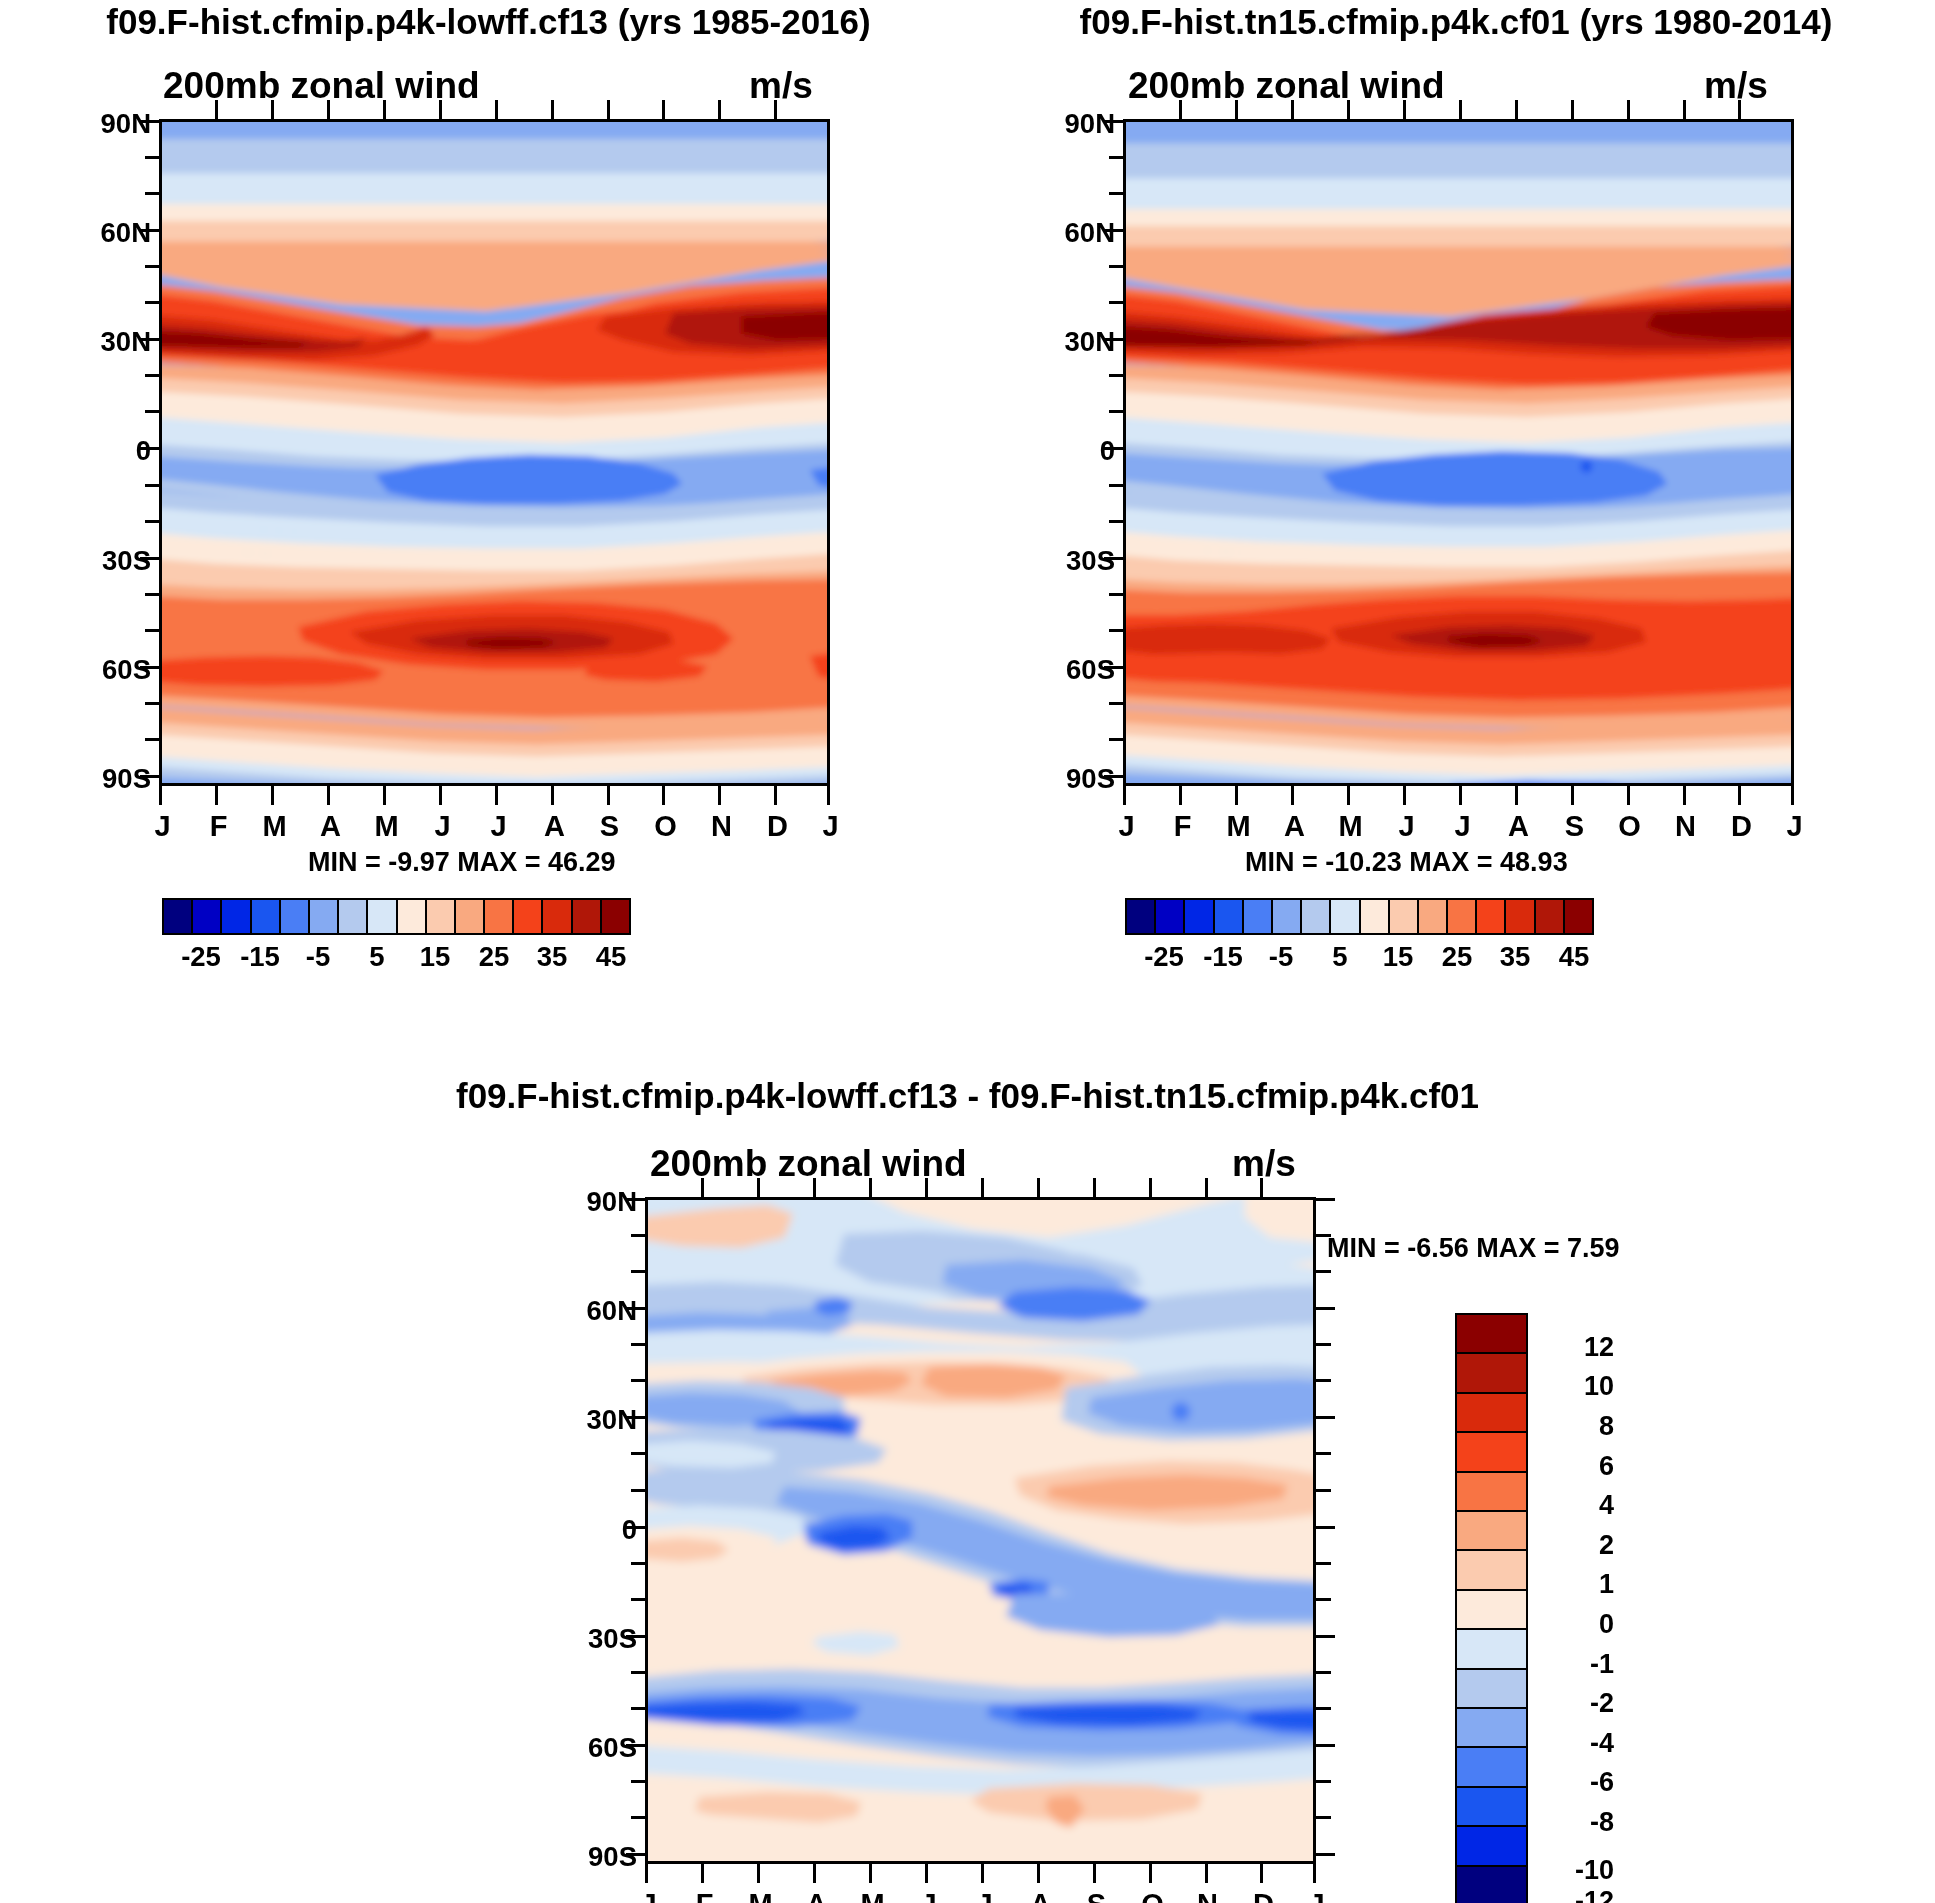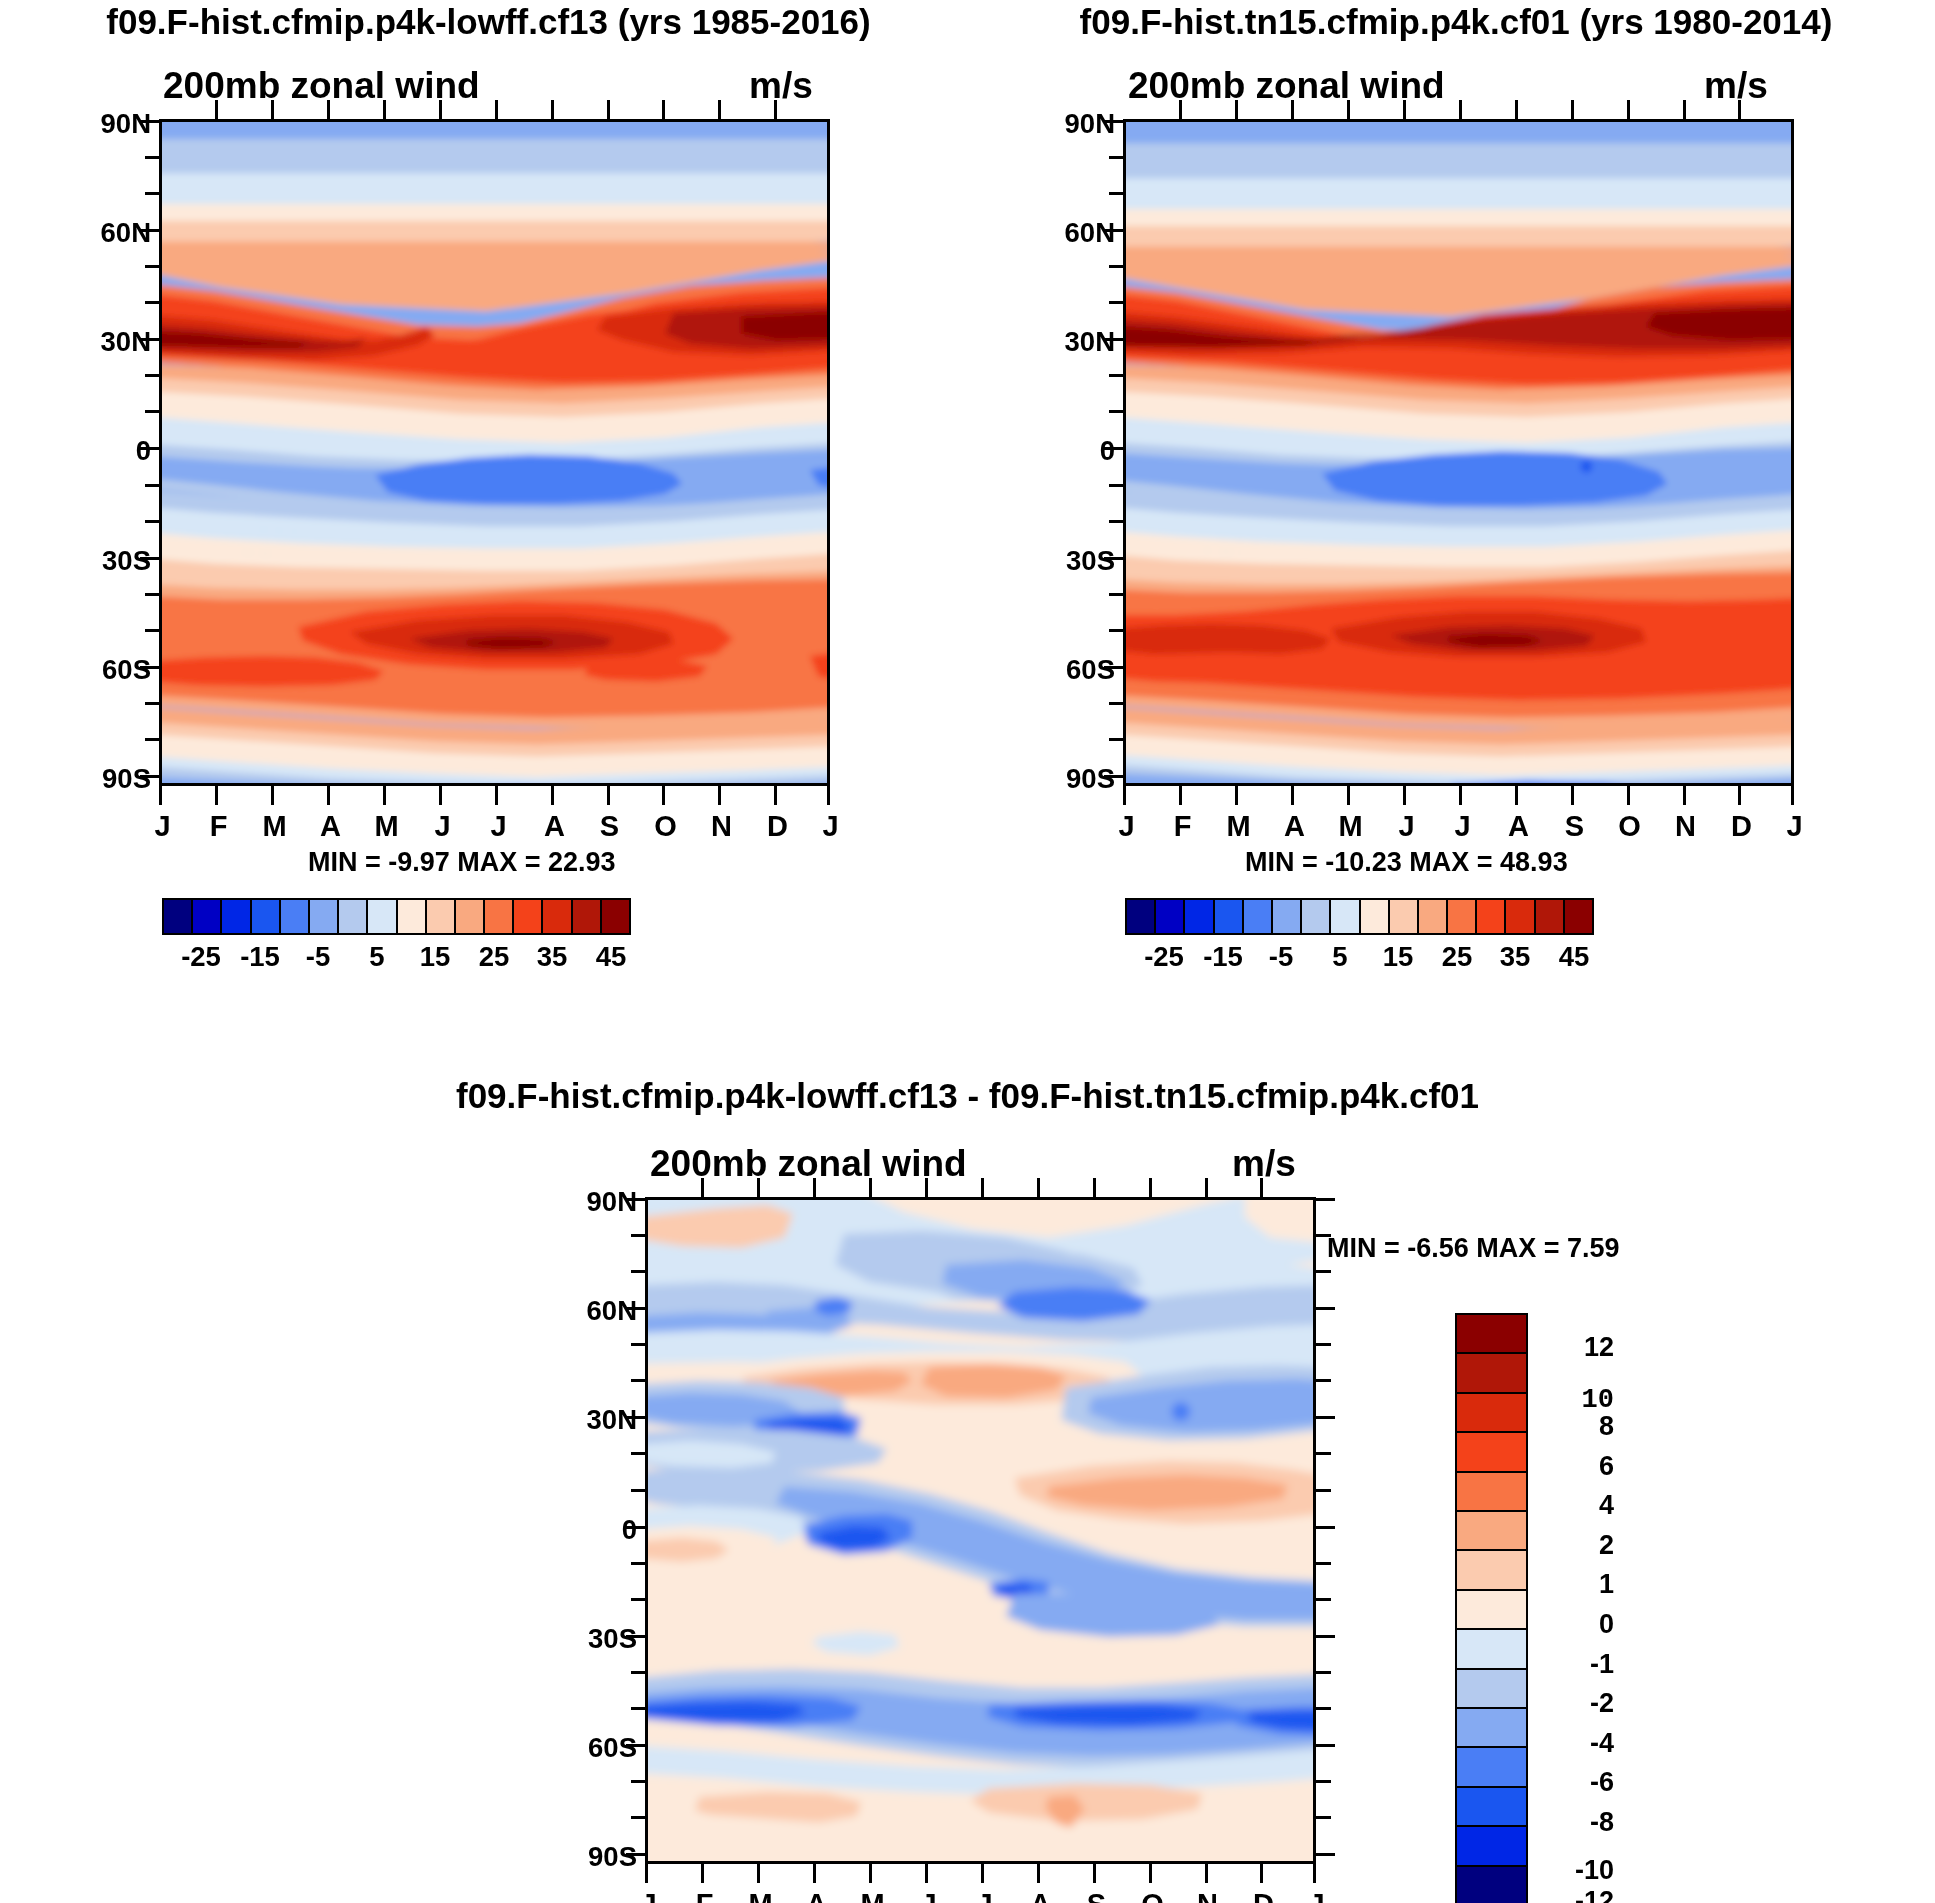--- a/index.html
+++ b/index.html
@@ -174,21 +174,21 @@
   <div class="xlab" style="left:359px;top:810px;width:55px;">M</div>
   <div class="xlab" style="left:415px;top:810px;width:55px;">J</div>
   <div class="xlab" style="left:471px;top:810px;width:55px;">J</div>
   <div class="xlab" style="left:527px;top:810px;width:55px;">A</div>
   <div class="xlab" style="left:582px;top:810px;width:55px;">S</div>
   <div class="xlab" style="left:638px;top:810px;width:55px;">O</div>
   <div class="xlab" style="left:694px;top:810px;width:55px;">N</div>
   <div class="xlab" style="left:750px;top:810px;width:55px;">D</div>
   <div class="xlab" style="left:803px;top:810px;width:55px;">J</div>
 
-  <div class="minmax" style="left:308px;top:847px;">MIN =  -9.97 MAX =  22.93</div>
+  <div class="minmax" style="left:308px;top:847px;">MIN =  -9.97 MAX =  46.29</div>
 
   <div class="cbar" style="left:162px;top:898px;width:465px;height:33px;">
     <div class="sw" style="background:#00007f"></div>
     <div class="sw" style="background:#0000c4"></div>
     <div class="sw" style="background:#0026e6"></div>
     <div class="sw" style="background:#1a56f0"></div>
     <div class="sw" style="background:#4a7ef5"></div>
     <div class="sw" style="background:#85aaf2"></div>
     <div class="sw" style="background:#b4caee"></div>
     <div class="sw" style="background:#d7e7f7"></div>
@@ -568,21 +568,21 @@
     <div class="vsw" style="background:#d7e7f7"></div>
     <div class="vsw" style="background:#b4caee"></div>
     <div class="vsw" style="background:#85aaf2"></div>
     <div class="vsw" style="background:#4a7ef5"></div>
     <div class="vsw" style="background:#1a56f0"></div>
     <div class="vsw" style="background:#0026e6"></div>
     <div class="vsw" style="background:#00007f"></div>
   </div>
 
   <div class="vcblab" style="left:1537px;top:265px;width:77px;">12</div>
-  <div class="vcblab" style="left:1537px;top:318px;width:77px;font-family:Liberation Mono, monospace;">10</div>
+  <div class="vcblab" style="left:1537px;top:304px;width:77px;">10</div>
   <div class="vcblab" style="left:1537px;top:344px;width:77px;">8</div>
   <div class="vcblab" style="left:1537px;top:384px;width:77px;">6</div>
   <div class="vcblab" style="left:1537px;top:423px;width:77px;">4</div>
   <div class="vcblab" style="left:1537px;top:463px;width:77px;">2</div>
   <div class="vcblab" style="left:1537px;top:502px;width:77px;">1</div>
   <div class="vcblab" style="left:1537px;top:542px;width:77px;">0</div>
   <div class="vcblab" style="left:1537px;top:582px;width:77px;">-1</div>
   <div class="vcblab" style="left:1537px;top:621px;width:77px;">-2</div>
   <div class="vcblab" style="left:1537px;top:661px;width:77px;">-4</div>
   <div class="vcblab" style="left:1537px;top:700px;width:77px;">-6</div>

